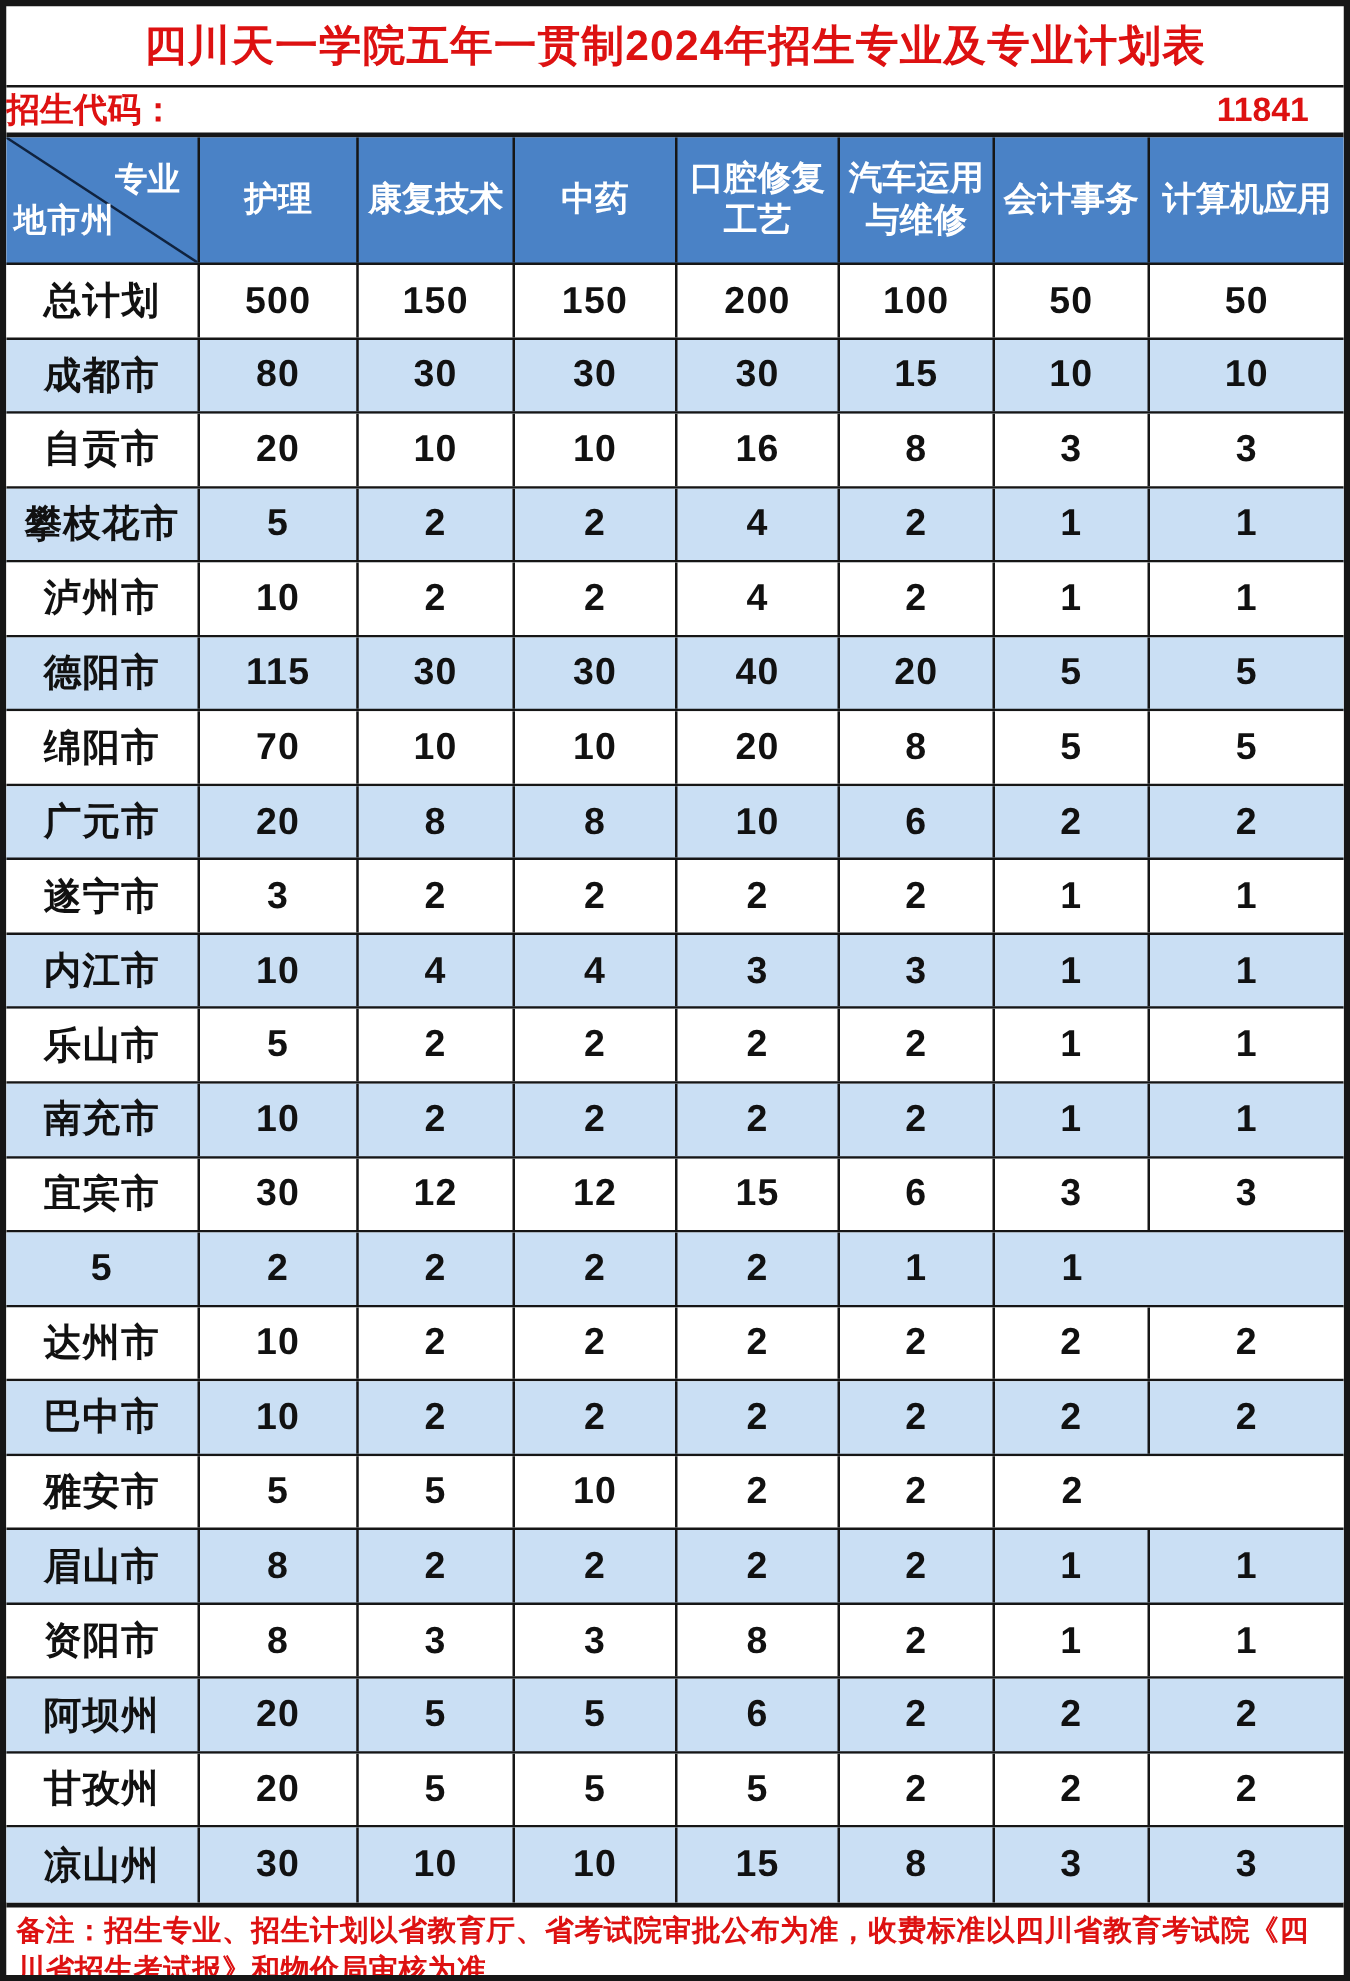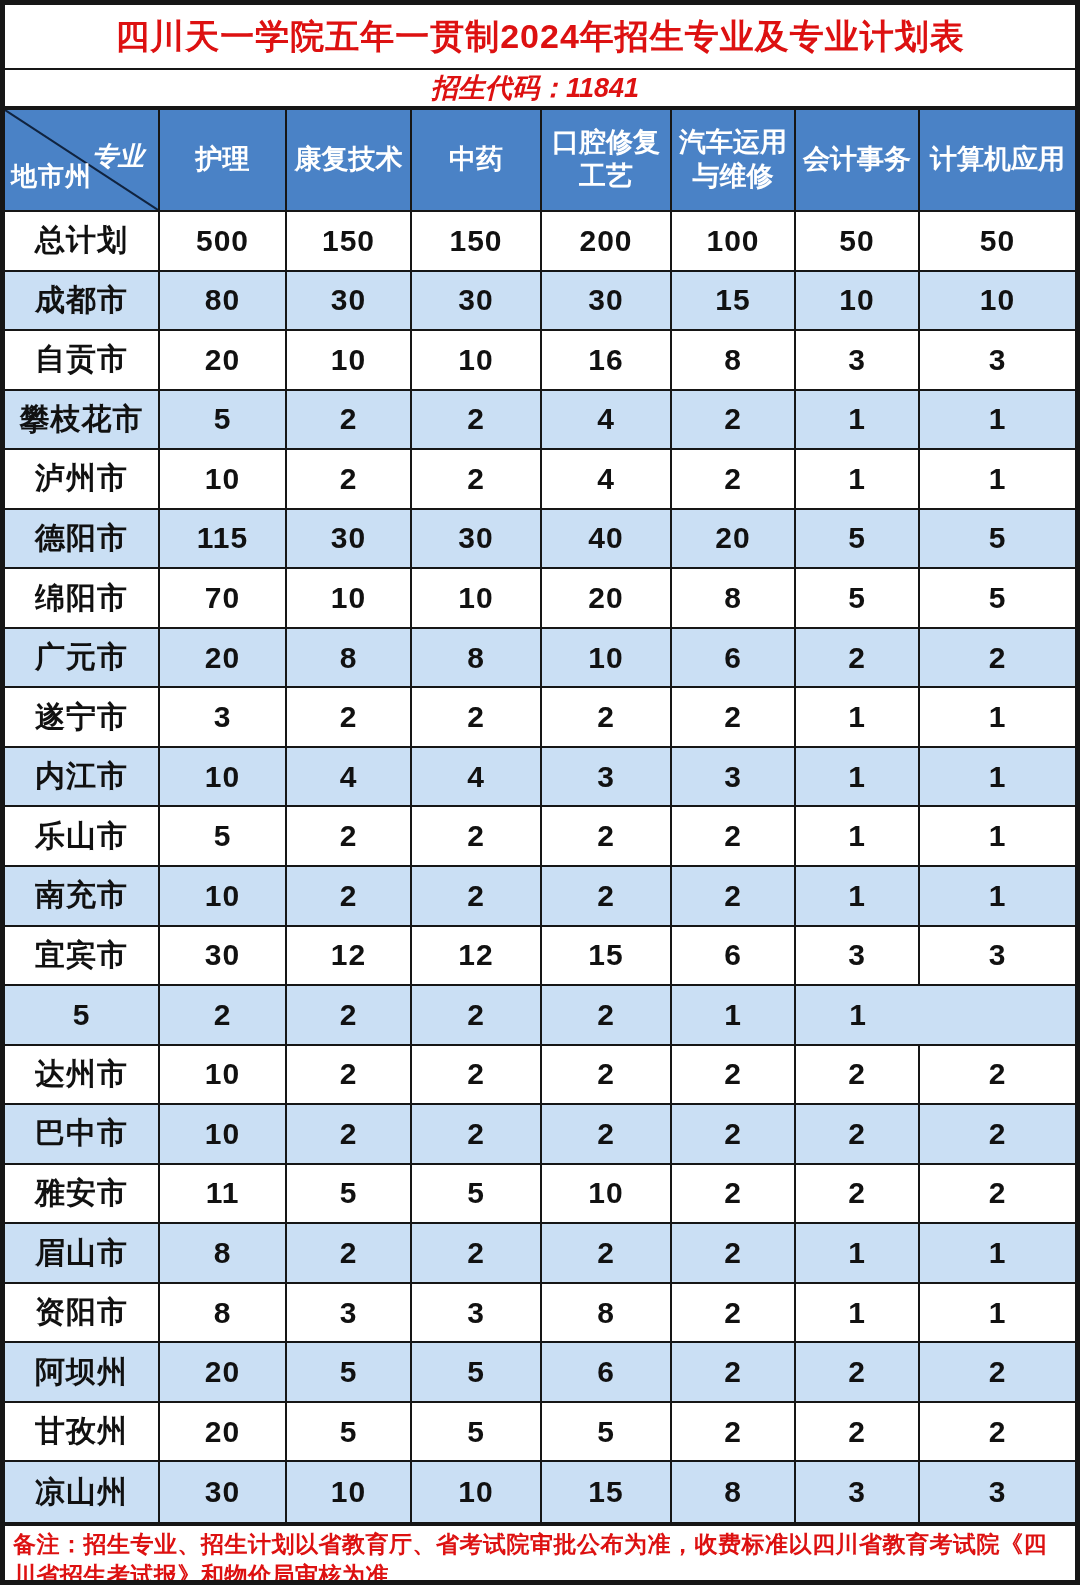--- a/index.html
+++ b/index.html
@@ -30,23 +30,22 @@
     font-size: 34px;
     letter-spacing: 1px;
     white-space: nowrap;
   }
   
   .code-bar {
     height: 40px;
     border-bottom: 4px solid var(--border);
     display: flex;
     align-items: center;
-    justify-content: center;
-    padding-right: 10px;
-    font-style: italic;
+    justify-content: space-between;
+    padding-right: 28px;
   }
   .code-bar span {
     color: var(--red);
     font-size: 27px;
     white-space: nowrap;
   }
   
   .thead {
     display: grid;
     grid-template-columns: 155fr 127fr 125fr 130fr 130fr 124fr 124fr 155fr;
@@ -67,21 +66,21 @@
   }
   .th:last-child { border-right: none; }
   
   .corner {
     position: relative;
     border-right: 2px solid var(--border);
     color: #ffffff;
     font-size: 26px;
   }
   .corner svg { position: absolute; inset: 0; width: 100%; height: 100%; }
-  .corner .top-label { position: absolute; top: 29px; right: 14px; font-style: italic; }
+  .corner .top-label { position: absolute; top: 16px; right: 14px; }
   .corner .bottom-label { position: absolute; bottom: 16px; left: 6px; letter-spacing: 1px; }
   
   .tbody {
     display: grid;
     grid-template-rows: repeat(22, 1fr);
     height: 1310px;
   }
   .tr {
     display: grid;
     grid-template-columns: 155fr 127fr 125fr 130fr 130fr 124fr 124fr 155fr;
@@ -301,21 +300,20 @@
         <div class="td">10</div>
         <div class="td">2</div>
         <div class="td">2</div>
         <div class="td">2</div>
         <div class="td">2</div>
         <div class="td">2</div>
         <div class="td">2</div>
       </div>
       <div class="tr">
         <div class="td">雅安市</div>
-        <div class="td">11</div>
         <div class="td">5</div>
         <div class="td">5</div>
         <div class="td">10</div>
         <div class="td">2</div>
         <div class="td">2</div>
         <div class="td">2</div>
       </div>
       <div class="tr alt">
         <div class="td">眉山市</div>
         <div class="td">8</div>

